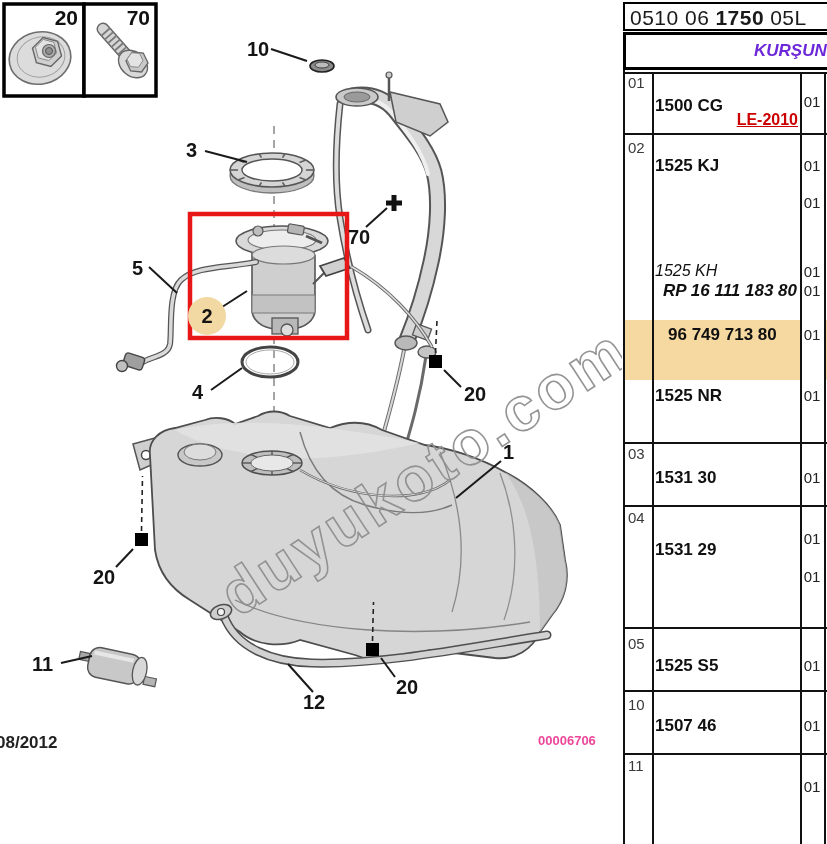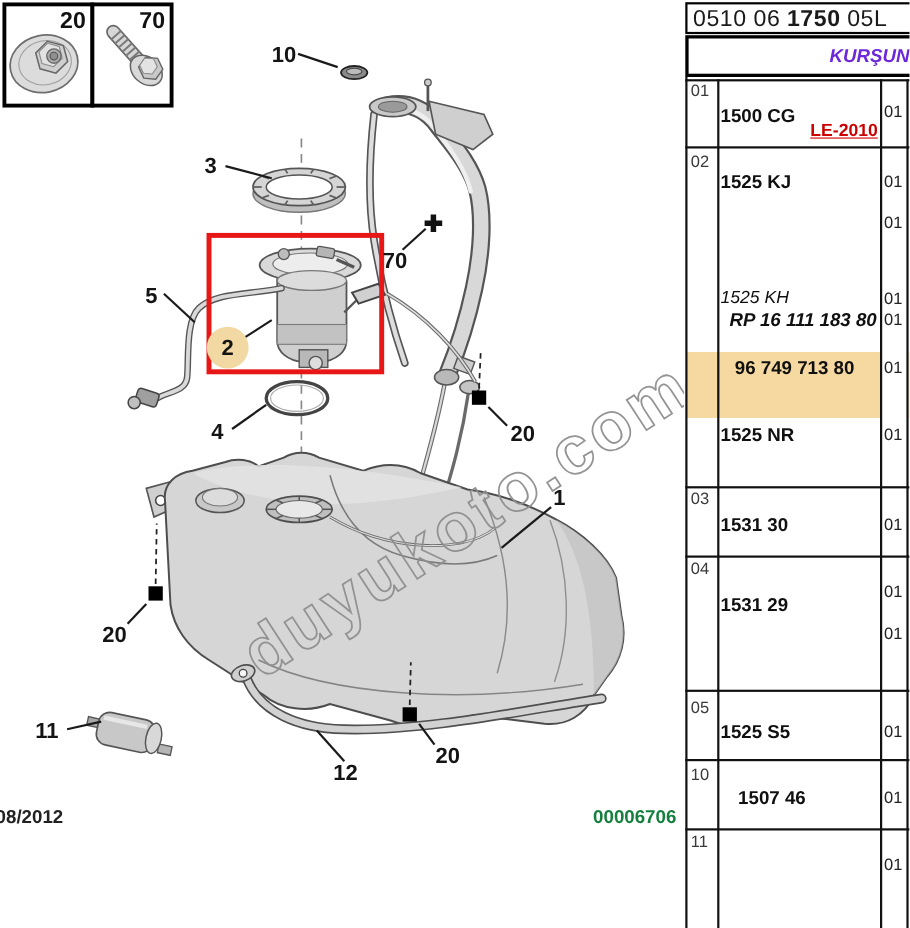--- a/index.html
+++ b/index.html
@@ -1,20 +1,20 @@
 <!DOCTYPE html>
 <html><head>
 <meta charset="utf-8">
 <style>
   html,body{margin:0;padding:0;background:#fff;}
   .screen{position:relative;width:827px;height:844px;background:#fff;overflow:hidden;
           font-family:"Liberation Sans", sans-serif;color:#111;}
   .diagram-area{position:absolute;left:0;top:0;width:622px;height:844px;}
   .footer-date{position:absolute;left:-4px;top:733px;font-size:17px;font-weight:bold;color:#222;}
-  .footer-doc{position:absolute;left:538px;top:733px;width:78px;text-align:center;font-size:17px;font-weight:bold;color:#15803d;}
+  .footer-doc{position:absolute;left:538px;top:733px;width:78px;text-align:left;font-size:13px;font-weight:bold;color:#ec4899;}
 
   
   .parts-table{position:absolute;left:622px;top:0;width:205px;height:796px;background:#fff;}
   .hdr{position:absolute;left:1px;top:2px;width:212px;height:29px;border:2px solid #000;
        box-sizing:border-box;font-size:21px;padding:2px 0 0 5px;white-space:nowrap;letter-spacing:.5px;color:#1a1a1a;}
   .hdr .b{font-weight:bold;}
   .hdr span + span{margin-left:6px;}
   .fuel-box{position:absolute;left:1px;top:32px;width:212px;height:38px;border:3px solid #000;box-sizing:border-box;}
   .fuel-label{position:absolute;left:128px;top:6px;font-size:17px;font-weight:bold;font-style:italic;white-space:nowrap;}
   .vline{position:absolute;width:2px;background:#111;}
@@ -290,19 +290,19 @@
     <div class="ref" style="top:509px;">04</div>
     <div class="part" style="top:529px;margin-top:11px;">1531 29</div>
     <div class="qty" style="top:530px;">01</div>
     <div class="qty" style="top:568px;">01</div>
 
     <div class="ref" style="top:635px;">05</div>
     <div class="part" style="top:656px;">1525 S5</div>
     <div class="qty" style="top:657px;">01</div>
 
     <div class="ref" style="top:696px;">10</div>
-    <div class="part" style="top:716px;padding-left:16px;">1507 46</div>
+    <div class="part" style="top:716px;">1507 46</div>
     <div class="qty" style="top:717px;">01</div>
 
     <div class="ref" style="top:757px;">11</div>
     <div class="qty" style="top:778px;">01</div>
   </div>
 </div>
 
 </body></html>

